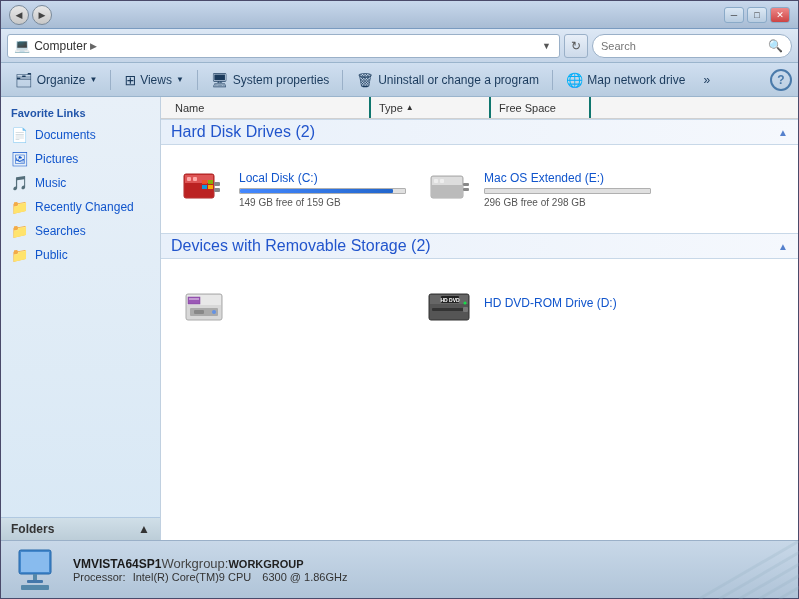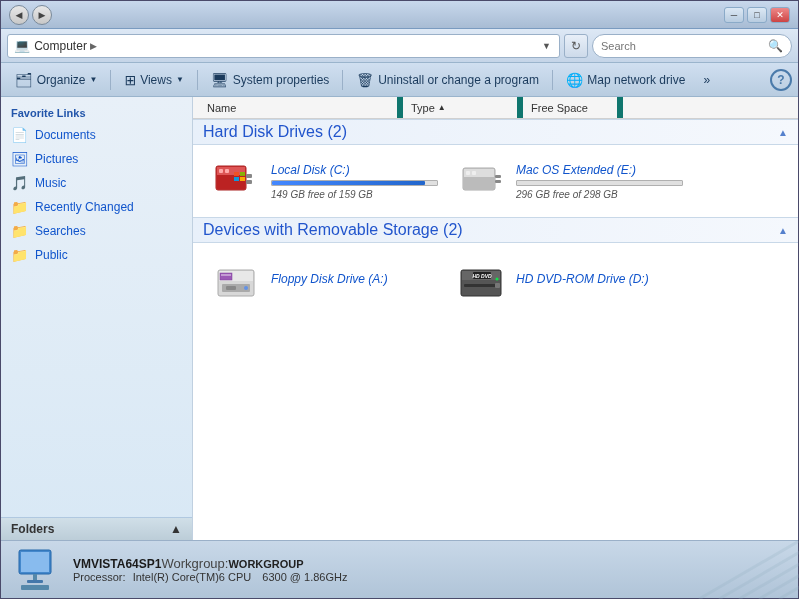--- a/index.html
+++ b/index.html
@@ -214,21 +214,21 @@
 
     
     .main-area {
       display: flex;
       flex: 1;
       overflow: hidden;
     }
 
     
     .sidebar {
-      width: 192px;
+      width: 160px;
       background: linear-gradient(to bottom, #e8f0f8 0%, #d8e8f5 100%);
       border-right: 1px solid #c0d0e0;
       display: flex;
       flex-direction: column;
       overflow: hidden;
     }
 
     .sidebar-section-title {
       font-size: 11px;
       font-weight: 600;
@@ -295,21 +295,21 @@
 
     .col-header {
       font-size: 11px;
       color: #333;
       cursor: pointer;
       padding: 0 8px;
       height: 100%;
       display: flex;
       align-items: center;
       gap: 3px;
-      border-right: 6px solid #0f766e;
+      border-right: 2px solid #0f766e;
     }
 
     .col-header:first-child { width: 200px; padding-left: 4px; }
     .col-header:nth-child(2) { width: 120px; }
     .col-header:nth-child(3) { width: 100px; }
     .col-header:nth-child(4) { width: 100px; }
 
     .col-sort-arrow { font-size: 8px; }
 
     
@@ -332,22 +332,21 @@
 
     .section-collapse {
       font-size: 10px;
       color: #5580cc;
     }
 
     
     .drives-grid {
       display: flex;
       flex-wrap: wrap;
-      padding: 4px 10px;
-      font-style: italic;
+      padding: 12px 10px;
     }
 
     .drive-item {
       display: flex;
       align-items: center;
       gap: 10px;
       width: 245px;
       padding: 8px 10px;
       border-radius: 4px;
       cursor: pointer;
@@ -627,23 +626,20 @@
 
               <rect x="8" y="28" width="28" height="8" rx="1" fill="#aaa"></rect>
               <rect x="12" y="30" width="10" height="4" rx="1" fill="#888"></rect>
 
               <circle cx="32" cy="32" r="2" fill="#4488ff" opacity="0.7"></circle>
 
               <rect x="6" y="17" width="12" height="7" fill="#9b59b6" stroke="#7d3c98" stroke-width="0.5"></rect>
               <rect x="7" y="18" width="10" height="2" fill="#c39bd3"></rect>
             </svg>
           </div>
-          <div class="drive-info">
-            <div class="drive-name">Floppy Disk Drive (A:)</div>
-          </div>
         </div>
 
         <div class="drive-item">
           <div class="drive-icon">
             <svg width="46" height="46" viewBox="0 0 46 46">
 
               <rect x="2" y="14" width="40" height="26" rx="2" fill="#555" stroke="#333" stroke-width="1"></rect>
               <rect x="3" y="15" width="38" height="9" fill="#666"></rect>
 
               <rect x="14" y="16" width="18" height="7" rx="1" fill="#222"></rect>
@@ -681,21 +677,21 @@
       </svg>
     </div>
     <div class="status-info">
       <div style="display:flex; align-items:center; gap:0;">
         <span class="status-hostname">VMVISTA64SP1</span>
         <span style="font-size:13px;color:#444;">Workgroup:</span>
         <span style="font-size:11px;color:#222;font-weight:600;">WORKGROUP</span>
       </div>
       <div class="status-detail">
         <span>Processor:</span>
-        <span style="margin-left:4px;">Intel(R) Core(TM)6 CPU</span>
+        <span style="margin-left:4px;">Intel(R) Core(TM)9 CPU</span>
         <span style="margin-left:8px;">6300  @ 1.86GHz</span>
       </div>
     </div>
 
     <div style="position:absolute;right:0;bottom:0;width:200px;height:58px;overflow:hidden;opacity:0.2;pointer-events:none;">
       <svg width="200" height="58">
         <line x1="200" y1="0" x2="100" y2="58" stroke="#8aaabb" stroke-width="3"></line>
         <line x1="220" y1="0" x2="120" y2="58" stroke="#8aaabb" stroke-width="3"></line>
         <line x1="240" y1="0" x2="140" y2="58" stroke="#8aaabb" stroke-width="3"></line>
         <line x1="260" y1="0" x2="160" y2="58" stroke="#8aaabb" stroke-width="3"></line>

